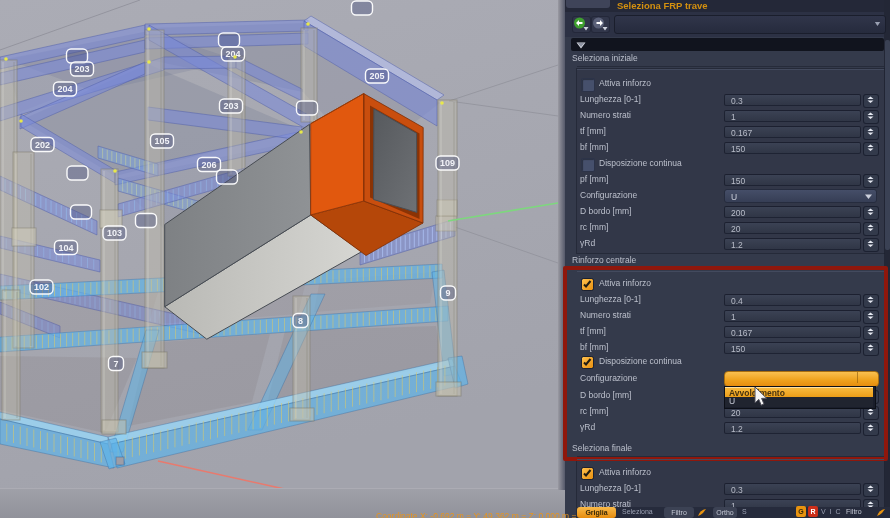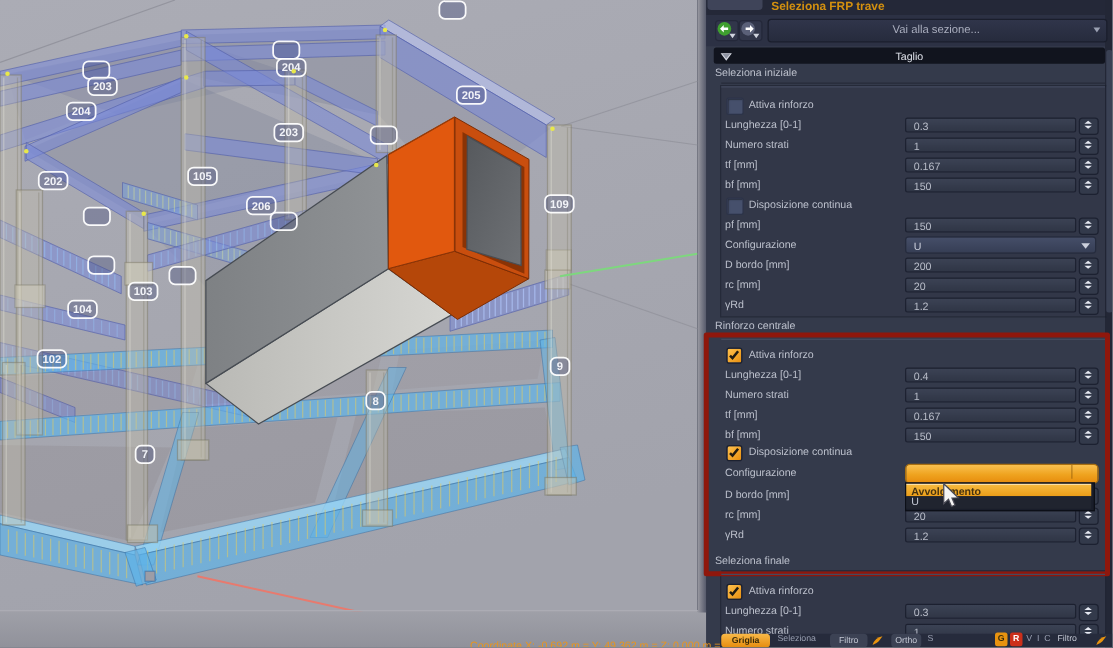--- a/index.html
+++ b/index.html
@@ -564,27 +564,25 @@
       <circle cx="6.5" cy="6" r="5.5" fill="#5a6078"></circle>
       <path d="M4.5 5 L8 5 L8 3 L11 6 L8 9 L8 7 L4.5 7 Z" fill="#fff"></path>
     </svg>
     <svg style="position:absolute;left:602px;top:26px" width="6" height="5" viewBox="0 0 6 5">
       <path d="M0.5 1 L5.5 1 L3 4.5 Z" fill="#cfd3de"></path>
     </svg>
     <div style="position:absolute;left:614px;top:14.5px;width:270px;height:17px;background:linear-gradient(#30354a,#262b3d);border:1px solid #1a1e2c;border-radius:3px;"></div>
     <svg style="position:absolute;left:874px;top:21px" width="7" height="6" viewBox="0 0 7 6">
       <path d="M0.8 1 L6.2 1 L3.5 5 Z" fill="#9aa0b2"></path>
     </svg>
-    <div style="position:absolute;left:614px;top:18px;width:270px;text-align:center;font-family:&quot;Liberation Sans&quot;,sans-serif;font-size:9px;color:#abafbf;">Vai alla sezione...</div>
     <div style="position:absolute;left:571px;top:38px;width:313px;height:13px;background:#11141e;border-radius:2px;"></div>
     <svg style="position:absolute;left:576px;top:42px" width="10" height="7" viewBox="0 0 10 7">
       <path d="M0.5 0.5 L9.5 0.5 L5 6.5 Z" fill="#d8dbe4"></path>
       <path d="M1.8 1 L8.2 1 L5 5 Z" fill="#8f94a3"></path>
     </svg>
-    <div style="position:absolute;left:571px;top:40px;width:313px;text-align:center;font-family:&quot;Liberation Sans&quot;,sans-serif;font-size:8.5px;color:#dfe2ea;">Taglio</div>
     <div style="position:absolute;left:576px;top:68px;width:308px;height:184px;border:1px solid rgba(28,32,46,0.55);border-right:none;background:rgba(0,0,0,0.035);"></div>
     <div style="position:absolute;left:576px;top:458px;width:308px;height:60px;border:1px solid rgba(28,32,46,0.55);border-right:none;border-bottom:none;background:rgba(0,0,0,0.035);"></div>
     <div style="position:absolute;left:572px;top:53px;font-family:&quot;Liberation Sans&quot;,sans-serif;font-size:8.5px;color:#bcc0cc;">Seleziona iniziale</div>
     <div style="position:absolute;left:577px;top:66px;width:307px;height:2px;border-top:1px solid #262b3a;border-bottom:1px solid #434a5e;"></div>
     <div style="position:absolute;left:581px;top:78px;width:12px;height:12px;background:#46506c;border:1px solid #2c3348;border-radius:2px;box-shadow:inset 1px 1px 1px rgba(0,0,0,0.4);"></div>
     <div style="position:absolute;left:599px;top:78px;font-family:&quot;Liberation Sans&quot;,sans-serif;font-size:8.5px;color:#bcc0cc;">Attiva rinforzo</div>
     <div style="position:absolute;left:580px;top:94px;font-family:&quot;Liberation Sans&quot;,sans-serif;font-size:8.5px;color:#bcc0cc;">Lunghezza [0-1]</div>
     <div style="position:absolute;left:724px;top:94px;width:137px;height:12px;background:linear-gradient(#3b4254,#303646);border:1px solid rgba(22,26,40,0.75);border-radius:2px;font-family:&quot;Liberation Sans&quot;,sans-serif;font-size:8.5px;color:#b9bdc9;padding-left:6px;line-height:12px;box-sizing:border-box;">0.3</div>
     <div style="position:absolute;left:863px;top:94px;width:14px;height:12px;background:#333a4b;border:1px solid rgba(22,26,40,0.75);border-radius:3px;"></div>
     <svg style="position:absolute;left:866px;top:96px" width="9" height="8" viewBox="0 0 9 8">

